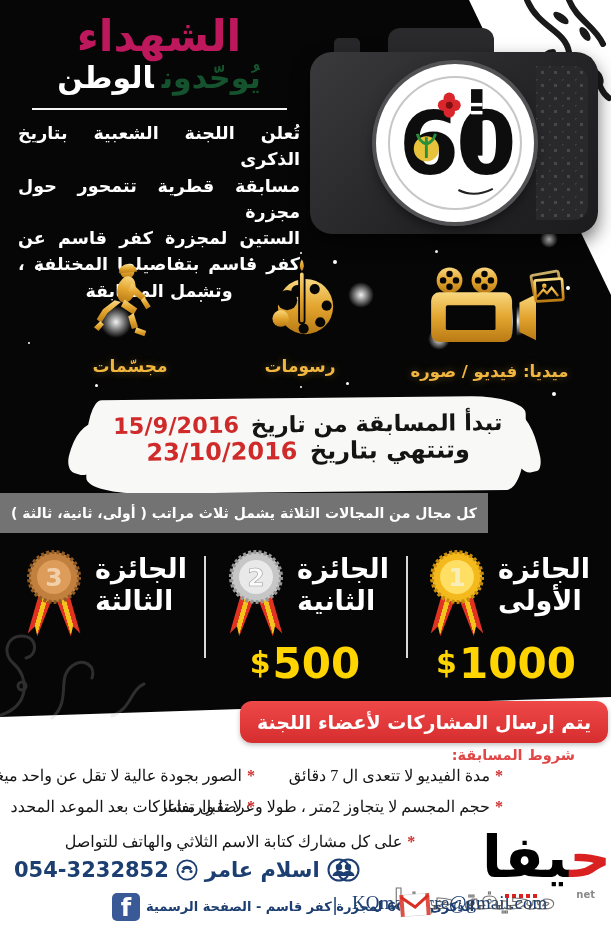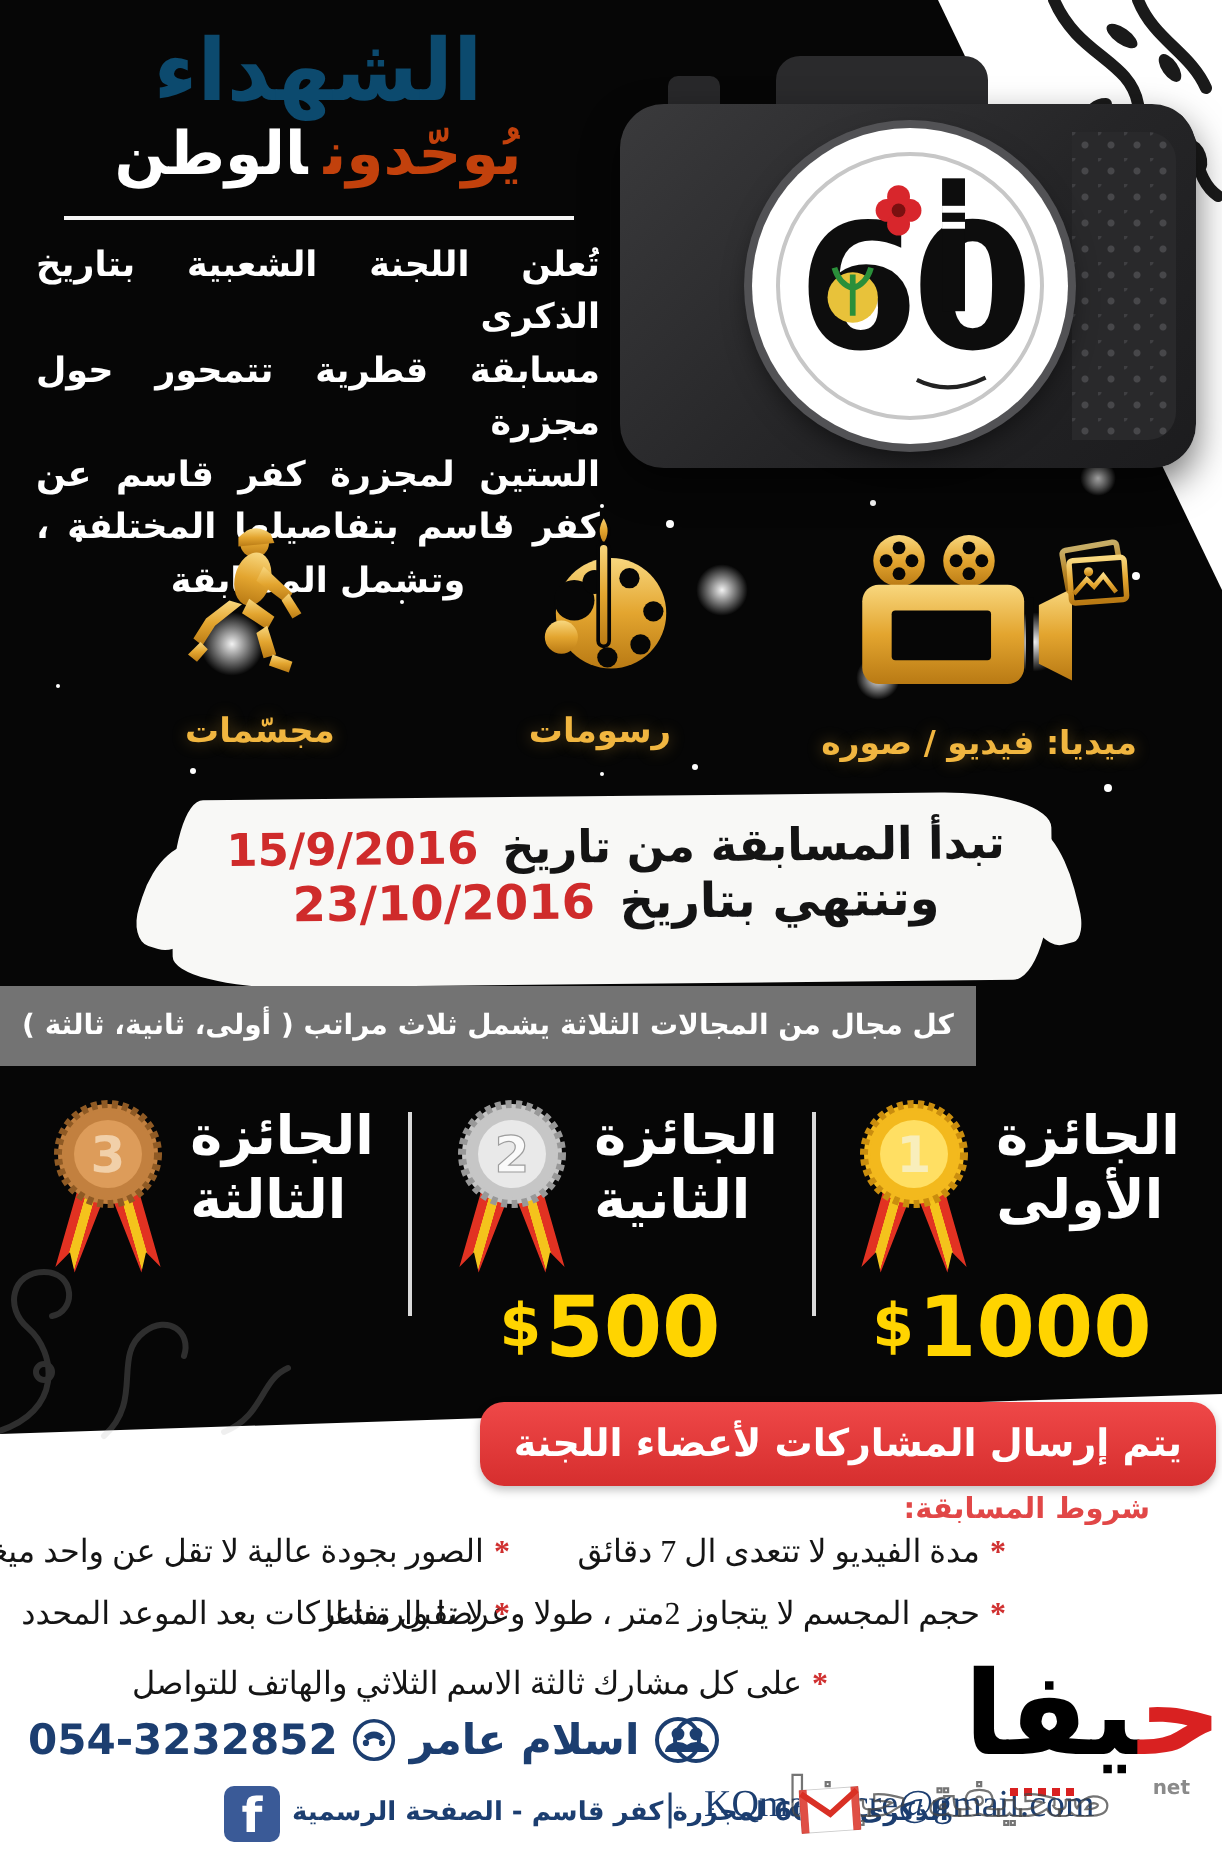--- a/index.html
+++ b/index.html
@@ -19,23 +19,23 @@
   
   .swirl{position:absolute;left:-8px;top:566px;opacity:.22;z-index:1;}
 
   
   .dot{position:absolute;background:#fff;border-radius:50%;z-index:2;}
   .glow{position:absolute;border-radius:50%;z-index:2;
         background:radial-gradient(circle,rgba(255,255,255,.95) 0%,rgba(255,255,255,0) 70%);}
 
   
   .title-block{position:absolute;left:8px;top:14px;width:302px;text-align:center;z-index:3;direction:rtl;}
-  .t-main{font-size:43px;font-weight:900;color:#0c4a6e;line-height:1.05;}
+  .t-main{font-size:43px;font-weight:900;color:#be185d;line-height:1.05;}
   .t-sub{font-size:30px;font-weight:900;line-height:1.1;margin-top:2px;}
-  .t-sub .green{color:#c2410c;} .t-sub .white{color:#ffffff;margin-right:8px;}
+  .t-sub .green{color:#14532d;} .t-sub .white{color:#ffffff;margin-right:8px;}
   .divider{width:255px;height:2px;background:#f5f5f5;margin:14px auto 10px;}
   .intro{color:#fff;font-weight:700;font-size:17.5px;line-height:1.5;padding:0 10px;}
   .intro .jline{text-align:justify;text-align-last:justify;}
   .intro .cline{text-align:center;}
 
   
   .camera{position:absolute;left:310px;top:12px;width:288px;height:225px;z-index:2;}
   .cam-knob{position:absolute;left:24px;top:26px;width:26px;height:16px;background:#28282a;border-radius:5px 5px 0 0;}
   .cam-hump{position:absolute;left:78px;top:16px;width:106px;height:42px;background:#2a2a2c;border-radius:12px 12px 0 0;}
   .cam-body{position:absolute;left:0;top:40px;width:288px;height:182px;border-radius:22px;
@@ -395,21 +395,21 @@
   <div class="cond c-r2">
     <span class="ast">*</span><span>حجم المجسم لا يتجاوز 2متر ، طولا وعرضا وارتفاعا</span>
   </div>
   <div class="cond c-l1">
     <span class="ast">*</span><span>الصور بجودة عالية لا تقل عن واحد ميغا</span>
   </div>
   <div class="cond c-l2">
     <span class="ast">*</span><span>لا تقبل مشاركات بعد الموعد المحدد</span>
   </div>
   <div class="cond c-c">
-    <span class="ast">*</span><span>على كل مشارك ثالثة الاسم الثلاثي والهاتف للتواصل</span>
+    <span class="ast">*</span><span>على كل مشارك كتابة الاسم الثلاثي والهاتف للتواصل</span>
   </div>
 
   <div class="contact ct-left">
     <svg width="24" height="24" viewBox="0 0 24 24">
       <circle cx="12" cy="12" r="10.5" fill="none" stroke="#1c3e70" stroke-width="2"></circle>
       <circle cx="12" cy="9" r="3.2" fill="#1c3e70"></circle>
       <path d="M5.5,18 a6.5,5 0 0 1 13,0 z" fill="#1c3e70"></path>
     </svg>
     <span>اسلام عامر</span>
     <svg width="22" height="22" viewBox="0 0 24 24">

